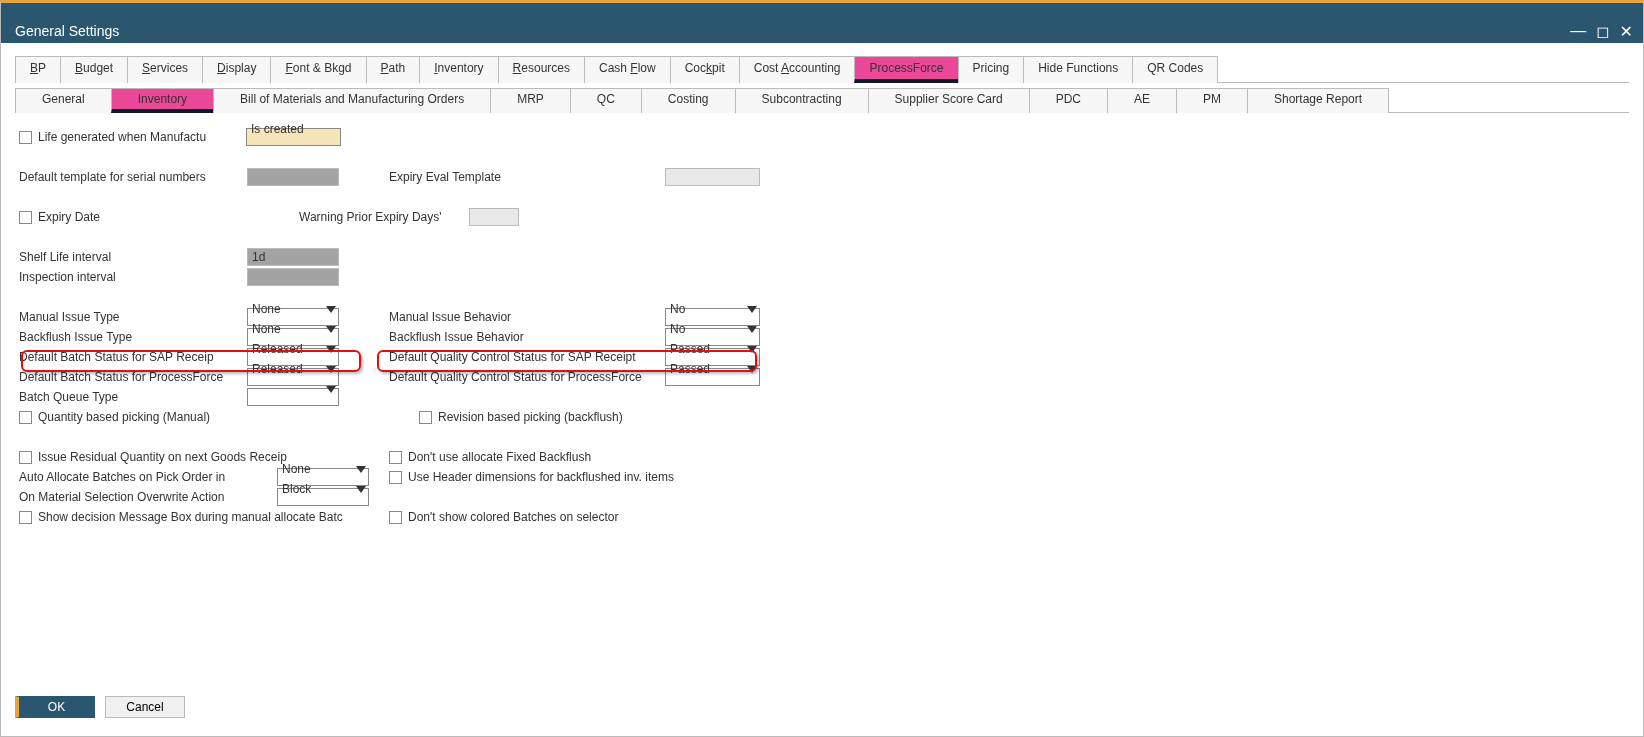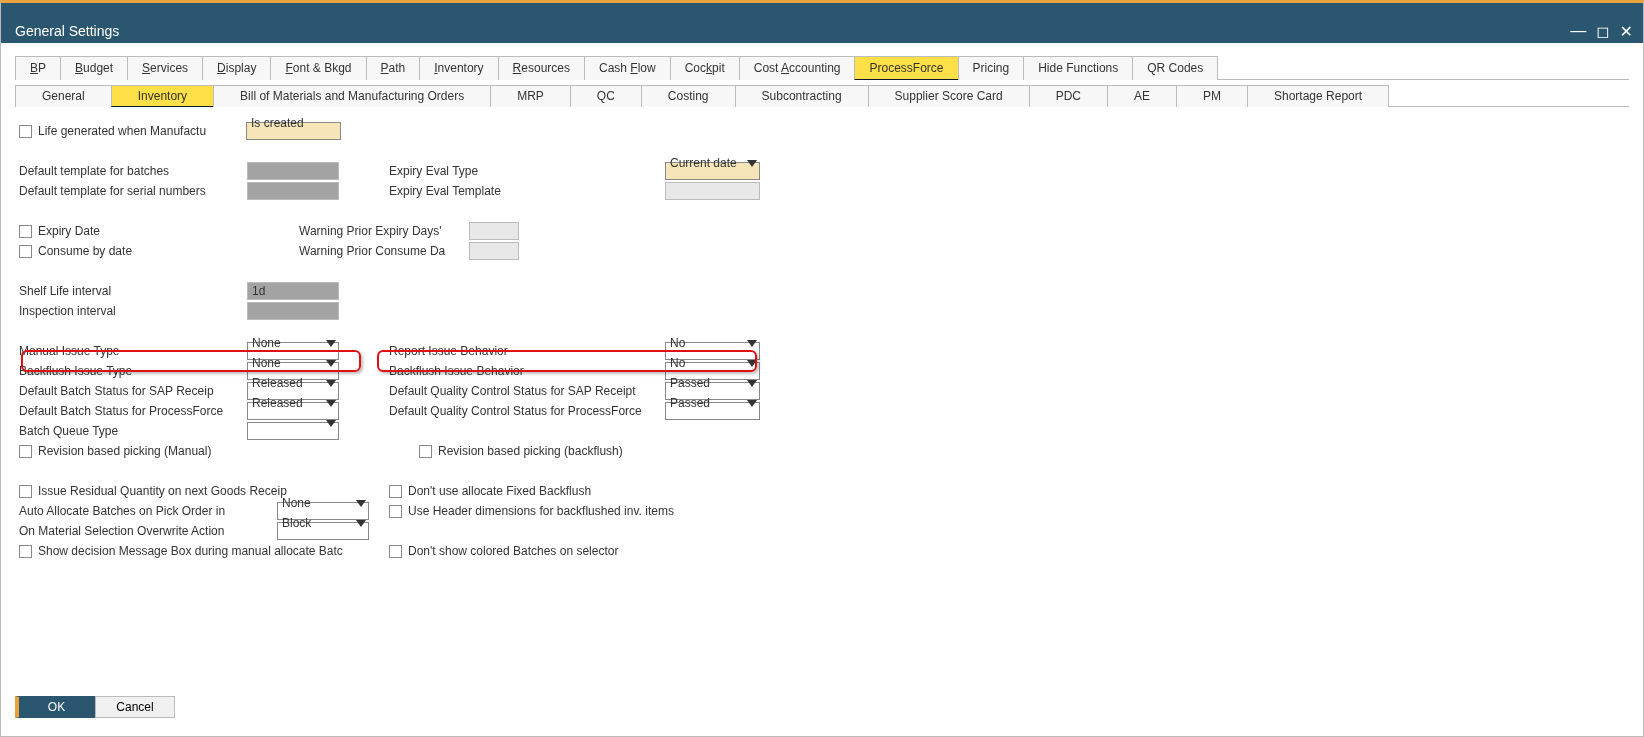--- a/index.html
+++ b/index.html
@@ -6,40 +6,40 @@
 body { background: #fff; }
 .window { border: 1px solid #bbb; border-top: 3px solid #e8a33d; width: 1644px; height: 737px; position: relative; background: #fff; }
 .titlebar { background: #2b5670; color: #fff; height: 40px; display: flex; align-items: center; justify-content: space-between; padding: 16px 10px 0 14px; }
 .titlebar .title { font-size: 14px; }
 .win-controls { display: flex; gap: 10px; align-items: center; }
 .win-controls span { color: #fff; font-size: 16px; cursor: pointer; }
 .content { padding: 12px 14px; }
 .tabrow { display: flex; border-bottom: 1px solid #bbb; margin-bottom: 4px; }
 .tab { border: 1px solid #bbb; border-bottom: none; padding: 4px 14px; background: #f7f7f7; color: #333; cursor: pointer; margin-right: -1px; position: relative; top: 1px; white-space: nowrap; }
 .tab .ul { text-decoration: underline; }
-.tab.active { background: #fde047; border-bottom: 1px solid #0f172a; }
+.tab.active { background: #ec4899; border-bottom: 4px solid #0f172a; }
 .subrow .tab { padding: 3px 26px; }
 .form-area { padding: 10px 0 0 4px; color: #333; }
 .row { display: flex; align-items: center; height: 20px; }
 .gap { height: 20px; }
 .col-left { display: flex; align-items: center; width: 370px; }
 .col-right { display: flex; align-items: center; }
 .lbl { width: 228px; overflow: hidden; white-space: nowrap; }
 .lbl-r { width: 276px; overflow: hidden; white-space: nowrap; }
 .chk { width: 13px; height: 13px; border: 1px solid #888; margin-right: 6px; background: #fff; display: inline-block; flex-shrink: 0; }
 .txt { width: 92px; height: 18px; border: 1px solid #bbb; background: #a3a3a3; padding: 0 4px; display: flex; align-items: center; }
 .txt.dis { background: #e8e8e8; }
 .sel { width: 92px; height: 18px; border: 1px solid #888; background: #fff; display: flex; align-items: center; justify-content: space-between; padding: 0 2px 16px 4px; position: relative; }
 .sel.md { width: 95px; }
 .sel.hl { background: #f5e5b8; }
 .sel .caret { width: 0; height: 0; border-left: 5px solid transparent; border-right: 5px solid transparent; border-top: 7px solid #333; }
 .highlight-box { position: absolute; border: 2px solid #d11; border-radius: 6px; pointer-events: none; box-shadow: 2px 2px 3px rgba(0,0,0,0.25); }
 .hb1 { left: 20px; top: 347px; width: 340px; height: 22px; }
 .hb2 { left: 376px; top: 347px; width: 380px; height: 22px; }
-.footer { position: absolute; left: 14px; bottom: 18px; display: flex; }
+.footer { position: absolute; left: 14px; bottom: 18px; display: flex; gap: 10px; }
 .btn { width: 80px; height: 22px; border: 1px solid #bbb; background: #f0f0f0; display: flex; align-items: center; justify-content: center; cursor: pointer; }
 .btn.primary { background: #2b5670; color: #fff; border-left: 4px solid #e8a33d; border-top: 1px solid #2b5670; border-right: 1px solid #2b5670; border-bottom: 1px solid #2b5670; }
 </style>
 </head>
 <body>
 
 <div class="window">
   <div class="titlebar">
     <span class="title">General Settings</span>
     <div class="win-controls">
@@ -89,33 +89,20 @@
           <span class="chk"></span>
           <span class="lbl" style="width:208px">Life generated when Manufactu</span>
           <div class="sel hl md">
             <span>Is created</span>
           </div>
         </div>
       </div>
 
       <div class="gap"></div>
 
-      <div class="row">
-        <div class="col-left">
-          <span class="lbl">Default template for batches</span>
-          <div class="txt"></div>
-        </div>
-        <div class="col-right">
-          <span class="lbl-r">Expiry Eval Type</span>
-          <div class="sel hl md">
-            <span>Current date</span>
-              <span class="caret"></span>
-          </div>
-        </div>
-      </div>
 
       <div class="row">
         <div class="col-left">
           <span class="lbl">Default template for serial numbers</span>
           <div class="txt"></div>
         </div>
         <div class="col-right">
           <span class="lbl-r">Expiry Eval Template</span>
           <div class="txt dis md" style="width:95px"></div>
         </div>
@@ -127,30 +114,20 @@
         <div class="col-left">
           <span class="chk"></span>
           <span class="lbl" style="width:208px">Expiry Date</span>
         </div>
         <div class="col-right" style="margin-left:-90px">
           <span style="width:170px">Warning Prior Expiry Days'</span>
           <div class="txt dis" style="width:50px"></div>
         </div>
       </div>
 
-      <div class="row">
-        <div class="col-left">
-          <span class="chk"></span>
-          <span class="lbl" style="width:208px">Consume by date</span>
-        </div>
-        <div class="col-right" style="margin-left:-90px">
-          <span style="width:170px">Warning Prior Consume Da</span>
-          <div class="txt dis" style="width:50px"></div>
-        </div>
-      </div>
 
       <div class="gap"></div>
 
       <div class="row">
         <div class="col-left">
           <span class="lbl">Shelf Life interval</span>
           <div class="txt">
               <span>1d</span>
             </div>
         </div>
@@ -166,21 +143,21 @@
 
       <div class="row">
         <div class="col-left">
           <span class="lbl">Manual Issue Type</span>
           <div class="sel">
               <span>None</span>
               <span class="caret"></span>
             </div>
         </div>
         <div class="col-right">
-          <span class="lbl-r">Report Issue Behavior</span>
+          <span class="lbl-r">Manual Issue Behavior</span>
           <div class="sel md">
               <span>No</span>
               <span class="caret"></span>
             </div>
         </div>
       </div>
 
       <div class="row">
         <div class="col-left">
           <span class="lbl">Backflush Issue Type</span>
@@ -238,21 +215,21 @@
           <div class="sel">
               <span></span>
               <span class="caret"></span>
             </div>
         </div>
       </div>
 
       <div class="row">
         <div class="col-left">
           <span class="chk"></span>
-          <span>Revision based picking (Manual)</span>
+          <span>Quantity based picking (Manual)</span>
         </div>
         <div class="col-right" style="margin-left:30px">
           <span class="chk"></span>
           <span>Revision based picking (backflush)</span>
         </div>
       </div>
 
       <div class="gap"></div>
 
       <div class="row">

